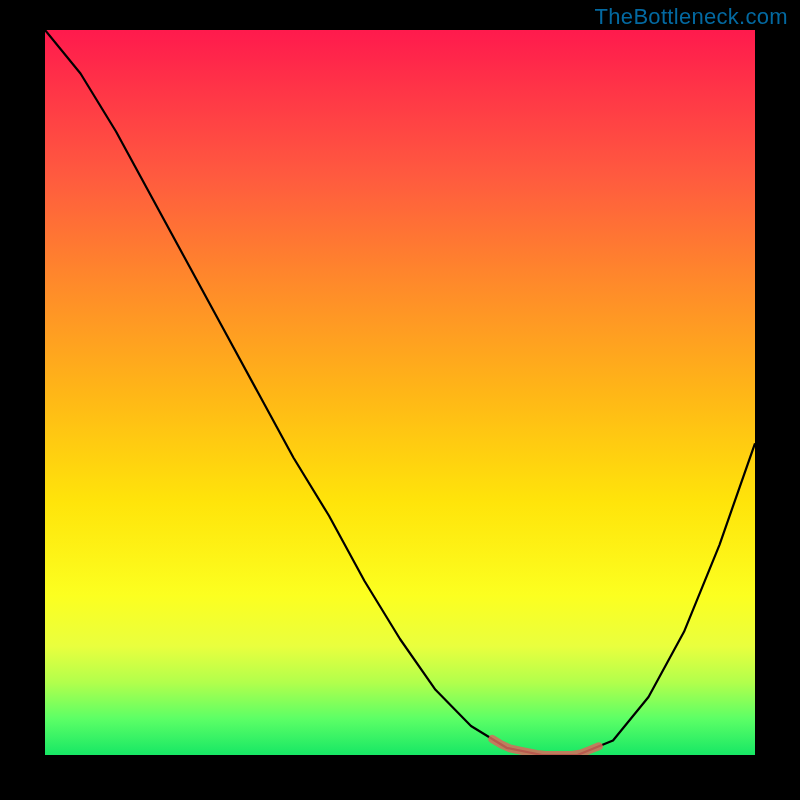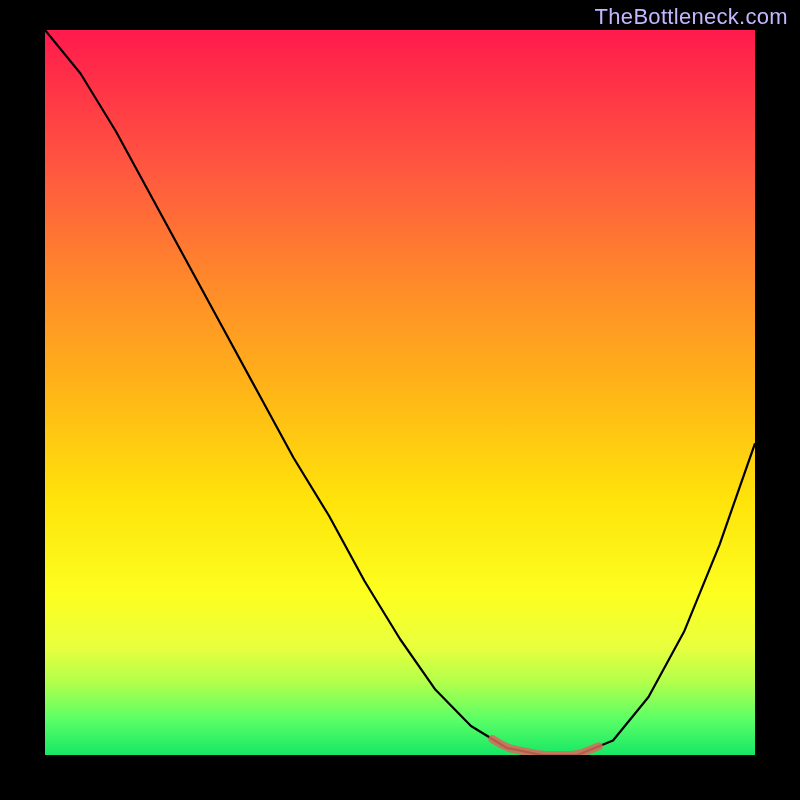--- a/index.html
+++ b/index.html
@@ -14,21 +14,21 @@
   .frame {
     position: relative;
     width: 800px;
     height: 800px;
     background: #000;
   }
   .watermark {
     position: absolute;
     top: 4px;
     right: 12px;
-    color: #c4b5fd;
+    color: #0369a1;
     font-size: 22px;
     font-weight: 500;
     letter-spacing: 0.3px;
     z-index: 5;
   }
   .plot-area {
     position: absolute;
     left: 45px;
     top: 30px;
     width: 710px;

